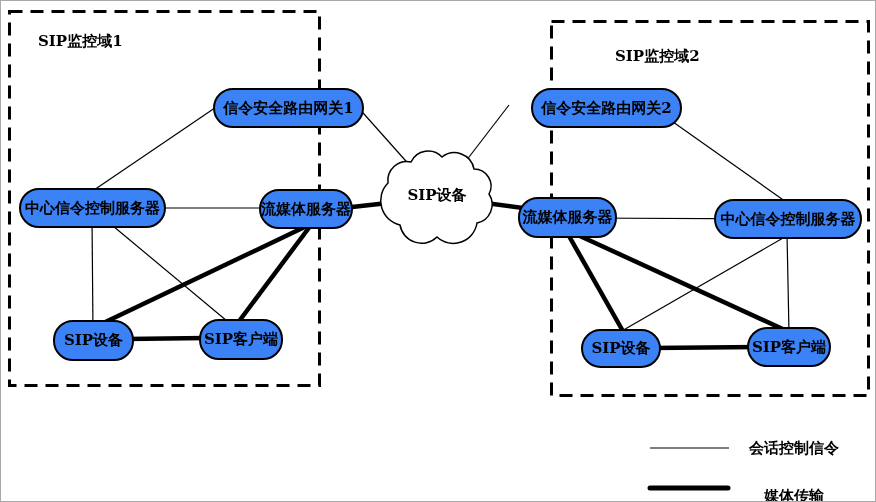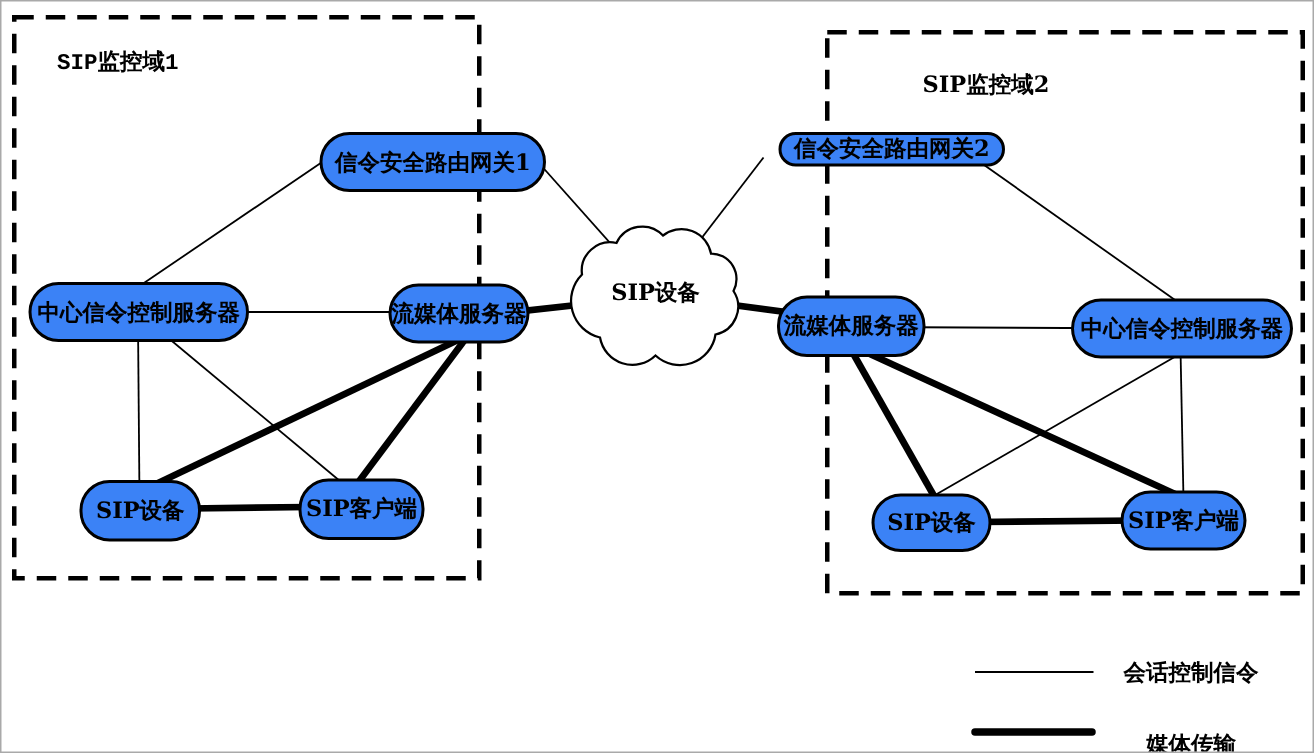--- a/index.html
+++ b/index.html
@@ -75,30 +75,30 @@
              A 17 17 0 0 1 488 193
              A 19 19 0 0 1 476 222
              A 24 24 0 0 1 436 236
              A 22 22 0 0 1 399 224
              A 25 25 0 0 1 387 182 Z" fill="#ffffff" stroke="#000000" stroke-width="1.5"></path>
 
     <line x1="649" y1="447" x2="728" y2="447" stroke="#000" stroke-width="1.2"></line>
     <line x1="649" y1="487" x2="727" y2="487" stroke="#000" stroke-width="5" stroke-linecap="round"></line>
   </svg>
 
-  <div class="domain-label" style="left:37px;top:31px;font-family:Liberation Mono, monospace;">SIP监控域1</div>
+  <div class="domain-label" style="left:37px;top:31px;">SIP监控域1</div>
   <div class="domain-label" style="left:614px;top:46px;">SIP监控域2</div>
 
   <div class="node" style="left:212px;top:87px;width:151px;height:40px;">信令安全路由网关1</div>
   <div class="node" style="left:18px;top:187px;width:147px;height:40px;">中心信令控制服务器</div>
   <div class="node" style="left:258px;top:188px;width:94px;height:40px;">流媒体服务器</div>
   <div class="node" style="left:52px;top:319px;width:81px;height:41px;">SIP设备</div>
   <div class="node" style="left:198px;top:318px;width:84px;height:41px;">SIP客户端</div>
 
-  <div class="node" style="left:518px;top:87px;width:151px;height:23px;">信令安全路由网关2</div>
+  <div class="node" style="left:530px;top:87px;width:151px;height:40px;">信令安全路由网关2</div>
   <div class="node" style="left:517px;top:196px;width:99px;height:41px;">流媒体服务器</div>
   <div class="node" style="left:713px;top:198px;width:148px;height:40px;">中心信令控制服务器</div>
   <div class="node" style="left:580px;top:328px;width:80px;height:39px;">SIP设备</div>
   <div class="node" style="left:746px;top:326px;width:84px;height:40px;">SIP客户端</div>
 
   <div class="cloud-label" style="left:385px;top:185px;width:102px;">SIP设备</div>
 
   <div class="legend-label" style="left:748px;top:438px;">会话控制信令</div>
   <div class="legend-label" style="left:763px;top:486px;">媒体传输</div>
 

